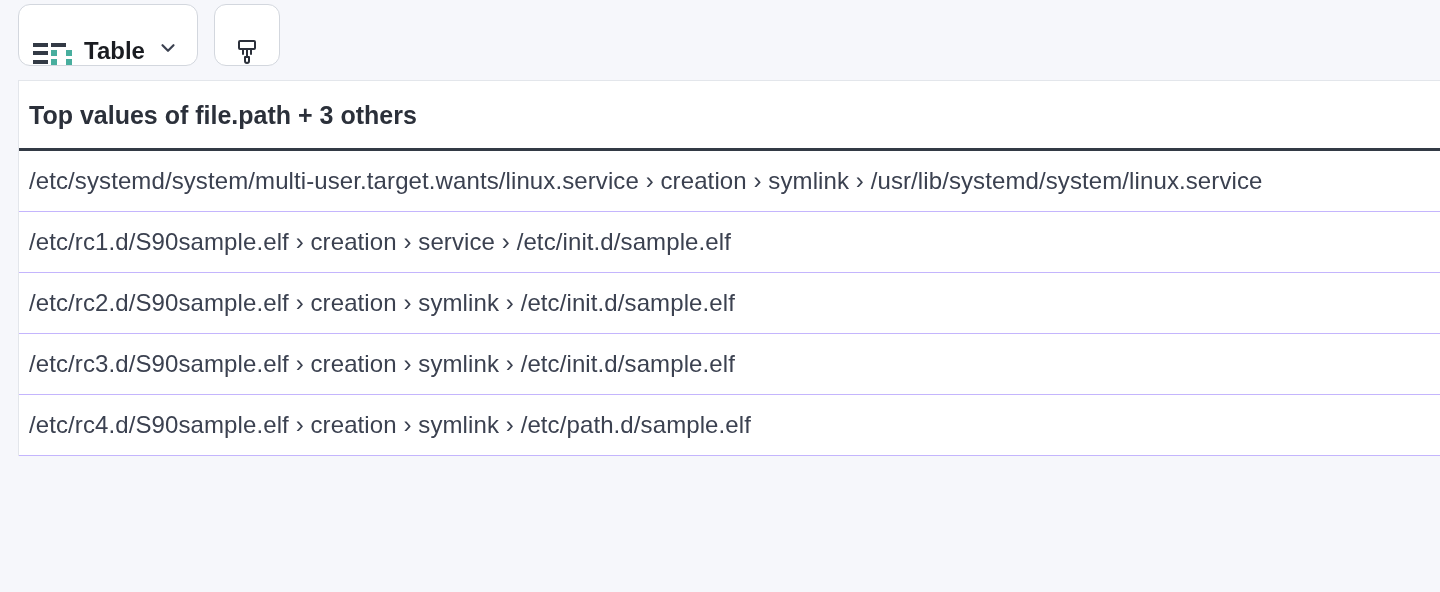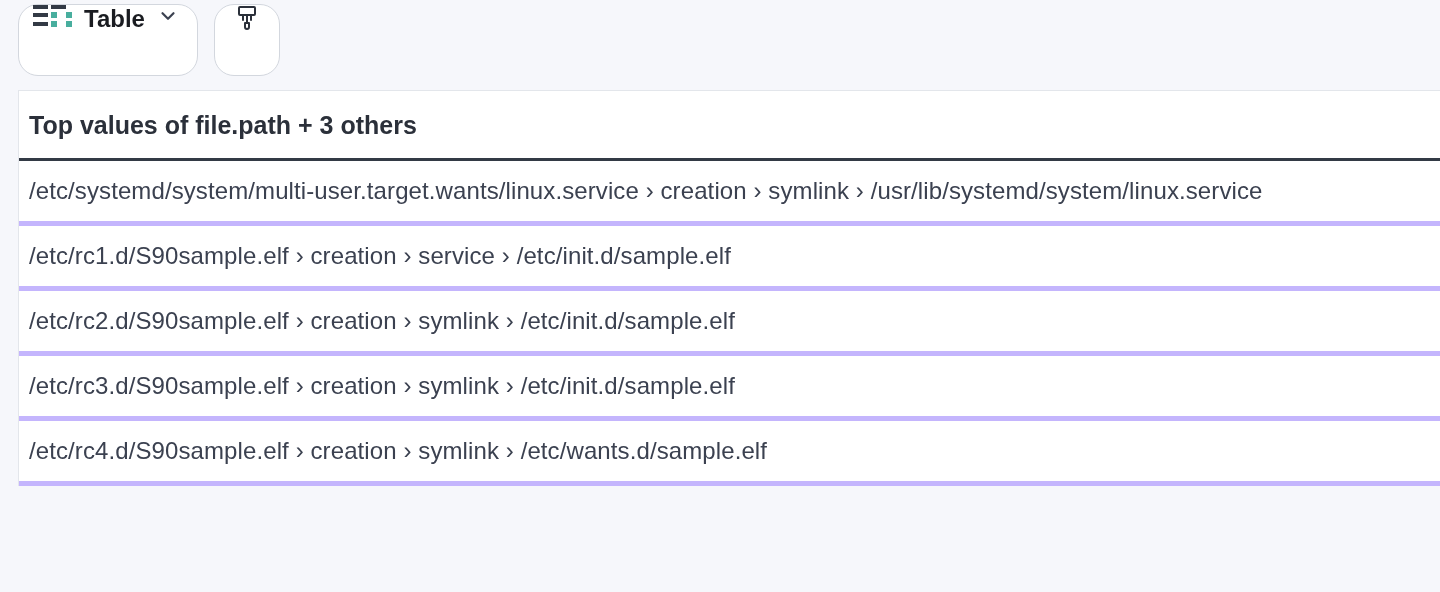--- a/index.html
+++ b/index.html
@@ -12,24 +12,24 @@
     }
     .toolbar {
       display: flex;
       gap: 16px;
       padding: 4px 18px 14px 18px;
       align-items: center;
     }
     .btn {
       background: #fff;
       border: 1px solid #d3d7de;
-      border-radius: 20px;
-      height: 72px;
+      border-radius: 12px;
+      height: 62px;
       display: flex;
-      align-items: flex-start;
+      align-items: flex-end;
       cursor: pointer;
       font-size: 24px;
       color: #1a1c21;
     }
     .btn-table {
       padding: 0 18px 0 14px;
       gap: 12px;
       font-weight: 700;
     }
     .btn-brush {
@@ -65,21 +65,21 @@
       padding: 20px 10px 18px 10px;
       font-size: 25px;
       font-weight: 700;
       color: #2b303a;
       border-bottom: 3px solid #333a45;
     }
     .row {
       padding: 16px 10px 16px 10px;
       font-size: 24px;
       color: #3b4150;
-      border-bottom: 5px solid #c4b5fd;
+      border-bottom: 1px solid #c4b5fd;
       white-space: nowrap;
       overflow: hidden;
       text-overflow: clip;
       letter-spacing: 0.1px;
     }
     .rows { }
     .brush-svg { display:block; }
   </style>
 </head>
 <body>
@@ -126,15 +126,15 @@
   </button>
 </div>
 
 <div class="panel">
   <div class="panel-header">Top values of file.path + 3 others</div>
   <div class="rows" id="rows">
       <div class="row">/etc/systemd/system/multi-user.target.wants/linux.service › creation › symlink › /usr/lib/systemd/system/linux.service</div>
       <div class="row">/etc/rc1.d/S90sample.elf › creation › service › /etc/init.d/sample.elf</div>
       <div class="row">/etc/rc2.d/S90sample.elf › creation › symlink › /etc/init.d/sample.elf</div>
       <div class="row">/etc/rc3.d/S90sample.elf › creation › symlink › /etc/init.d/sample.elf</div>
-      <div class="row">/etc/rc4.d/S90sample.elf › creation › symlink › /etc/wants.d/sample.elf</div>
+      <div class="row">/etc/rc4.d/S90sample.elf › creation › symlink › /etc/path.d/sample.elf</div>
     </div>
 </div>
 
 </body></html>

